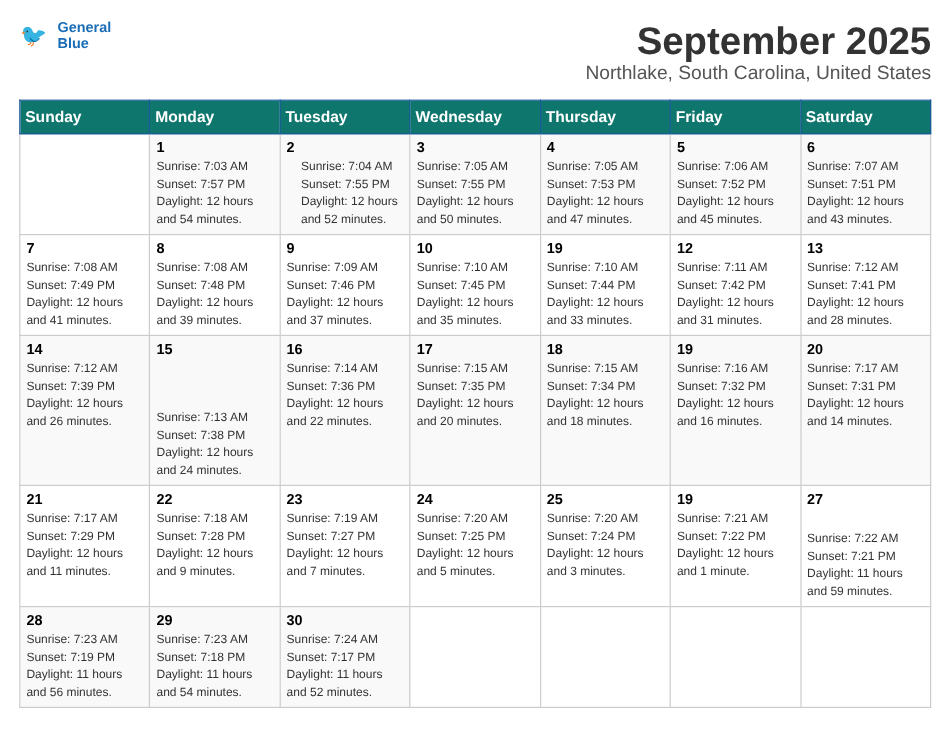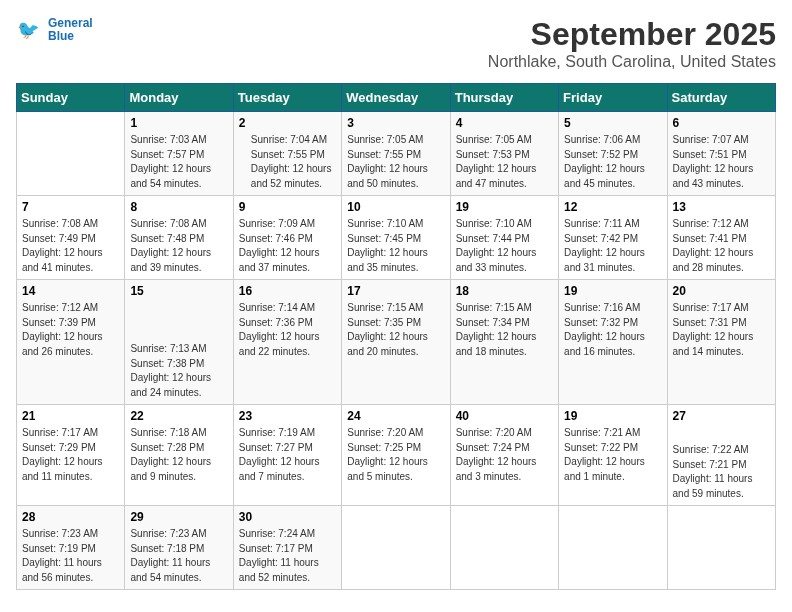--- a/index.html
+++ b/index.html
@@ -292,21 +292,21 @@
 and 7 minutes.</div>
         </td>
         <td>
           <span class="day-num">24</span>
           <div class="day-info" style="white-space: pre-line;">Sunrise: 7:20 AM
 Sunset: 7:25 PM
 Daylight: 12 hours
 and 5 minutes.</div>
         </td>
         <td>
-          <span class="day-num">40</span>
+          <span class="day-num">25</span>
           <div class="day-info" style="white-space: pre-line;">Sunrise: 7:20 AM
 Sunset: 7:24 PM
 Daylight: 12 hours
 and 3 minutes.</div>
         </td>
         <td>
           <span class="day-num">19</span>
           <div class="day-info" style="white-space: pre-line;">Sunrise: 7:21 AM
 Sunset: 7:22 PM
 Daylight: 12 hours

